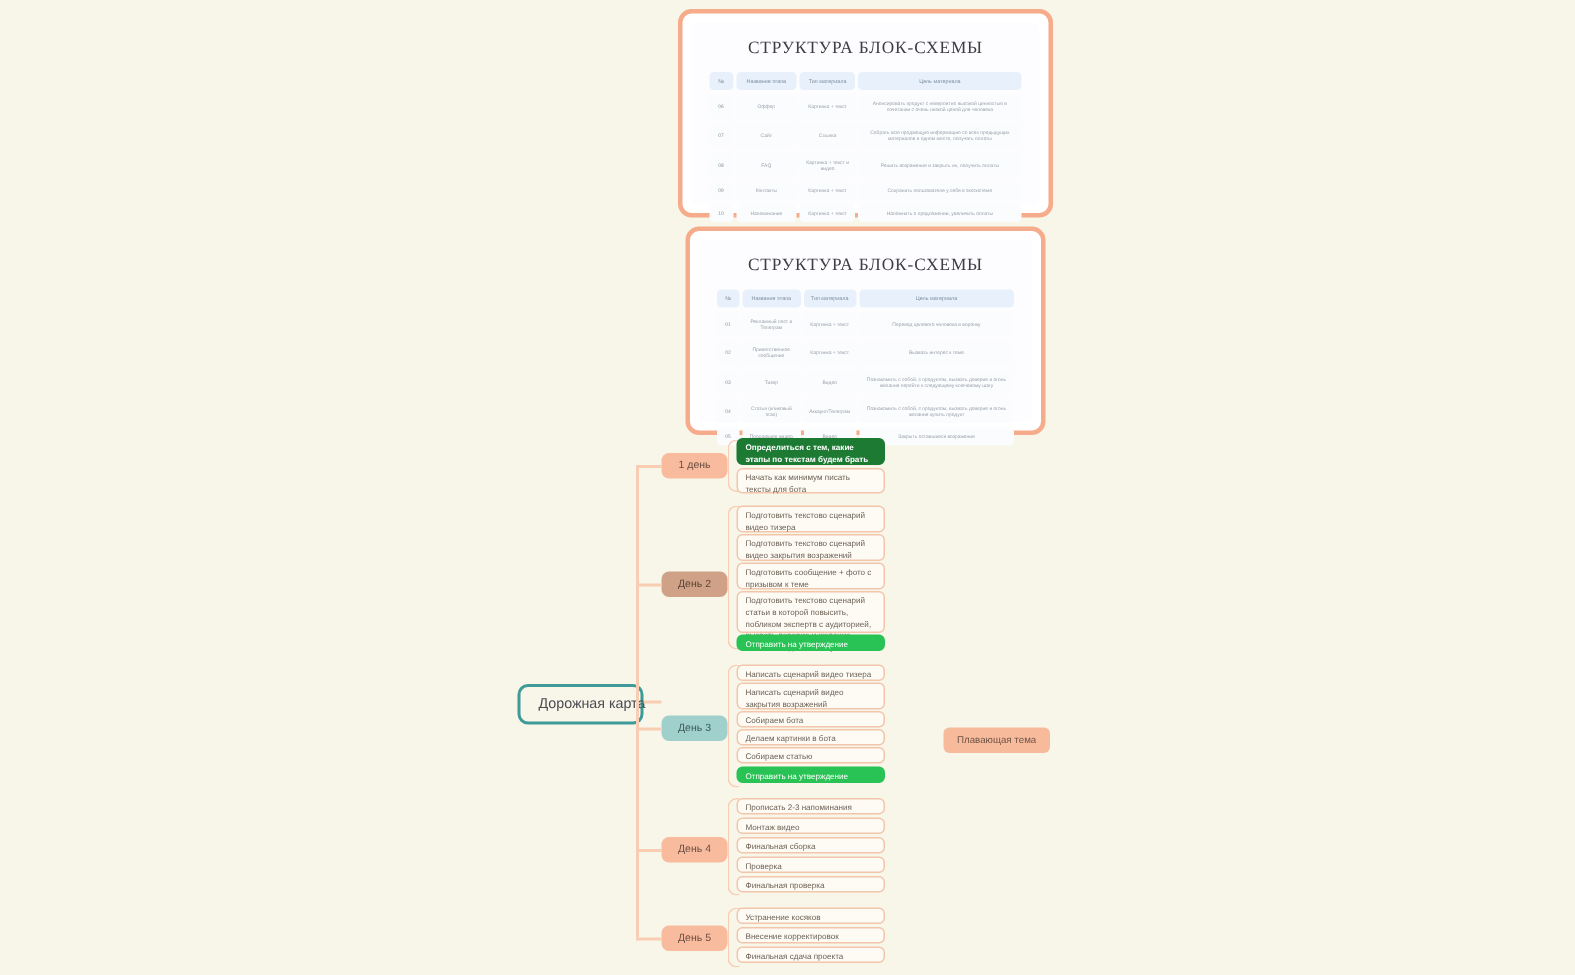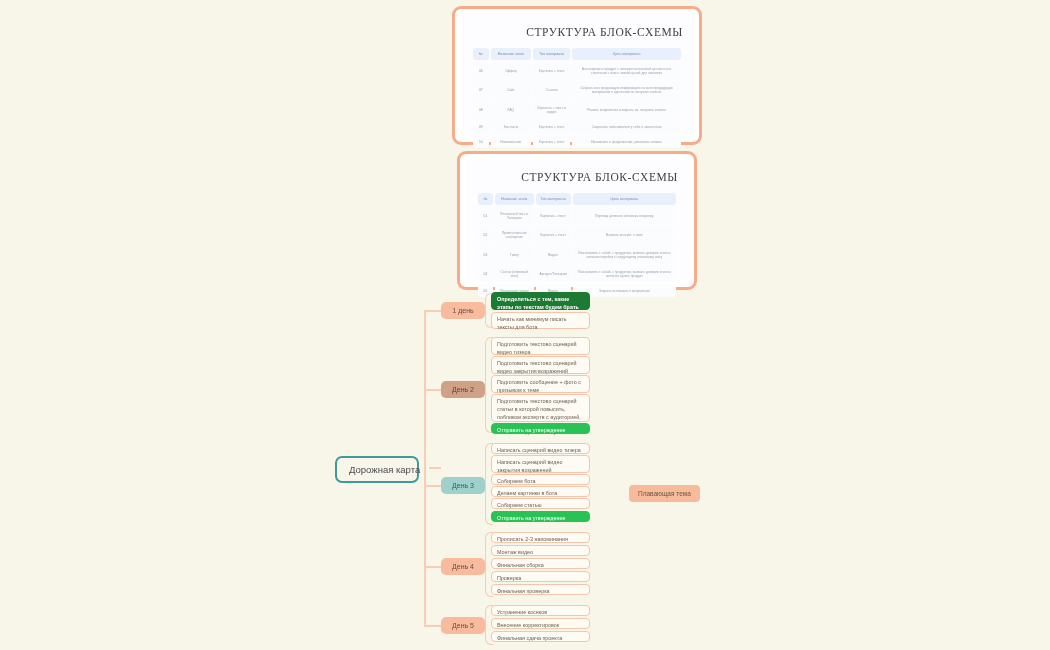--- a/index.html
+++ b/index.html
@@ -23,21 +23,21 @@
   }
   .imgframe .inner{
     background:#fdfdff;
     width:100%;height:100%;
     box-sizing:border-box;
     border-radius:4px;
     padding:6px 10px 8px 10px;
     display:flex;flex-direction:column;
   }
   .tbl-title{
-    text-align:right;
+    text-align:center;
     font-family:"Liberation Serif", serif;
     color:#3d3d46;
     letter-spacing:.6px;
     font-size:11.5px;
     padding:5px 0 7px 0;
     white-space:nowrap;
   }
   table.blk{
     width:100%;
     border-collapse:separate;
@@ -229,21 +229,21 @@
               <td class="num">05</td>
               <td>Продающее видео</td>
               <td>Видео</td>
               <td>Закрыть оставшиеся возражения</td>
             </tr>
         </tbody>
       </table>
     </div>
   </div>
 
-  <div class="root-node" style="left:335px;top:456px;width:84px;text-align:center;">
+  <div class="root-node" style="left:345px;top:456px;width:84px;text-align:center;">
     <span>Дорожная карта</span>
   </div>
 
   <div class="conn vline" style="left:424px;top:310px;height:315px;"></div>
 
   <div class="conn hline" style="left:429px;top:467px;width:12px;"></div>
 
   <div class="floating-topic" style="left:629px;top:485px;">
     <span>Плавающая тема</span>
   </div>

